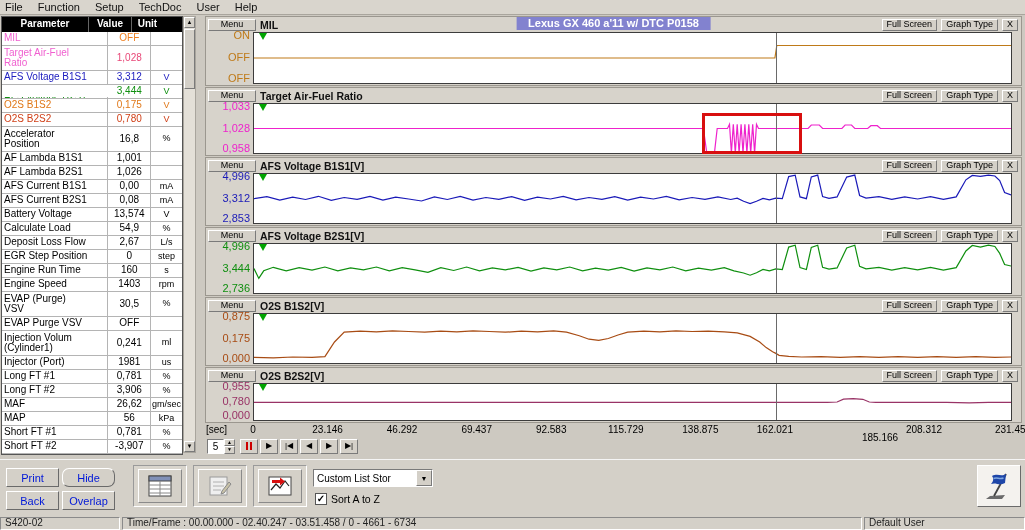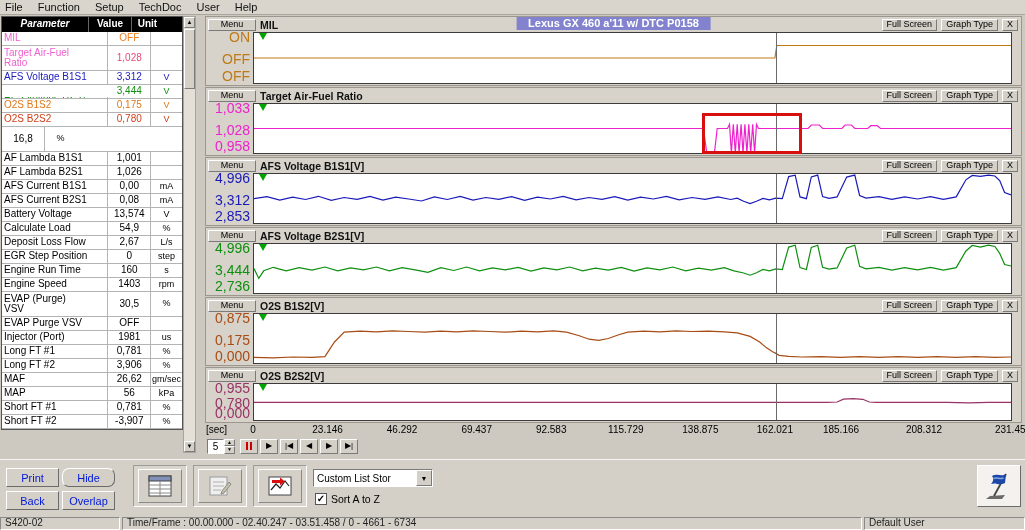--- a/index.html
+++ b/index.html
@@ -12,38 +12,38 @@
 
 .param-table{position:absolute;left:1px;top:16px;width:182px;background:#fff;border:1px solid #555;font-size:10px;}
 .thead{display:flex;background:#000;color:#fff;font-weight:bold;height:15px;line-height:14px;}
 .th{border-right:1px solid #666;text-align:center;}
 .trow{display:flex;height:14px;border-bottom:1px solid #b4b4b4;background:#fff;}
 .trow.tall{height:25px;}
 .tcell{border-right:1px solid #b4b4b4;overflow:hidden;line-height:1.05;display:flex;align-items:center;color:#000;}
 .tcell.param{width:107px;padding-left:2px;white-space:pre-line;}
 .tcell.value{width:43px;justify-content:center;text-align:center;}
 .tcell.unit{width:31px;justify-content:center;border-right:none;font-size:9px;text-align:center;}
-.th.c-param{width:87px;font-style:italic;}.th.c-value{width:43px;}.th.c-unit{width:31px;border-right:none;}
+.th.c-param{width:87px;}.th.c-value{width:43px;}.th.c-unit{width:31px;border-right:none;}
 
 .vscroll{position:absolute;left:183px;top:16px;width:13px;height:437px;background:#e4e0d8;border:1px solid #a9a59d;}
 .sb-btn{position:absolute;left:0;width:11px;height:11px;font-size:6px;line-height:9px;text-align:center;background:#d4d0c8;border:1px solid;border-color:#fff #7a7a7a #7a7a7a #fff;padding:0;}
 .sb-up{top:0;}.sb-down{bottom:0;}
 .sb-thumb{position:absolute;left:0;top:12px;width:11px;height:60px;background:#d4d0c8;border:1px solid;border-color:#fff #7a7a7a #7a7a7a #fff;}
 
 .right-pane{position:absolute;left:205px;top:16px;width:817px;}
 .strip{position:relative;border:1px solid #9b978f;background:#d7d3cb;margin-bottom:1px;}
 .strip-header{position:relative;display:flex;align-items:center;height:14px;padding:1px 3px 0 2px;gap:4px;}
 .mini-btn{font-size:9px;height:12px;line-height:9px;padding:0 4px;background:#d4d0c8;border:1px solid;border-color:#fff #7a7a7a #7a7a7a #fff;color:#000;}
 .menu-btn{width:48px;}
 .close-btn{width:16px;padding:0;}
 .strip-title{font-size:10.5px;font-weight:bold;color:#111;white-space:nowrap;}
 .overlay-title{position:absolute;left:50%;transform:translateX(-50%);top:0;background:#8282cf;color:#fff;font-weight:bold;font-size:11px;padding:0 12px;height:13px;line-height:13px;white-space:nowrap;}
 .flex-sp{flex:1;}
 .strip-body{display:flex;padding-top:1px;}
-.ylabels{width:47px;position:relative;font-size:14px;text-align:right;text-decoration:underline;}
+.ylabels{width:47px;position:relative;font-size:11px;text-align:right;text-decoration:underline;}
 .ylab{position:absolute;right:3px;white-space:nowrap;}
 .ylab.top{top:-3px;}.ylab.mid{top:50%;margin-top:-6px;}.ylab.bot{bottom:-2px;}
 .plot{position:relative;background:#fff;border:1px solid #3c3c3c;box-sizing:content-box;}
 .plot svg{position:absolute;left:0;top:0;}
 .marker{position:absolute;left:5px;top:0;width:0;height:0;border-left:4px solid transparent;border-right:4px solid transparent;border-top:7px solid #00a400;}
 .cursor{position:absolute;top:0;bottom:0;width:1px;background:#6a6a6a;}
 .hl-box{position:absolute;top:9px;bottom:-1px;border:3px solid #d80f0f;}
 
 .axis{position:relative;height:13px;font-size:10px;color:#000;}
 .axis-label{position:absolute;left:1px;top:0;}
@@ -121,20 +121,22 @@
           <div class="tcell param" style="color: rgb(224, 120, 24);">O2S B1S2</div>
           <div class="tcell value" style="color: rgb(224, 120, 24);">0,175</div>
           <div class="tcell unit" style="color: rgb(224, 120, 24);">V</div>
         </div>
         <div class="trow">
           <div class="tcell param" style="color: rgb(208, 64, 24);">O2S B2S2</div>
           <div class="tcell value" style="color: rgb(208, 64, 24);">0,780</div>
           <div class="tcell unit" style="color: rgb(208, 64, 24);">V</div>
         </div>
         <div class="trow tall">
+          <div class="tcell param">Accelerator
+Position</div>
           <div class="tcell value">16,8</div>
           <div class="tcell unit">%</div>
         </div>
         <div class="trow">
           <div class="tcell param">AF Lambda B1S1</div>
           <div class="tcell value">1,001</div>
           <div class="tcell unit"></div>
         </div>
         <div class="trow">
           <div class="tcell param">AF Lambda B2S1</div>
@@ -184,20 +186,26 @@
         <div class="trow tall">
           <div class="tcell param">EVAP (Purge)
 VSV</div>
           <div class="tcell value">30,5</div>
           <div class="tcell unit">%</div>
         </div>
         <div class="trow">
           <div class="tcell param">EVAP Purge VSV</div>
           <div class="tcell value">OFF</div>
           <div class="tcell unit"></div>
+        </div>
+        <div class="trow tall">
+          <div class="tcell param">Injection Volum
+(Cylinder1)</div>
+          <div class="tcell value">0,241</div>
+          <div class="tcell unit">ml</div>
         </div>
         <div class="trow">
           <div class="tcell param">Injector (Port)</div>
           <div class="tcell value">1981</div>
           <div class="tcell unit">us</div>
         </div>
         <div class="trow">
           <div class="tcell param">Long FT #1</div>
           <div class="tcell value">0,781</div>
           <div class="tcell unit">%</div>
@@ -389,21 +397,21 @@
       <span class="axis-label">[sec]</span>
       <div class="axis-ticks">
           <span class="tick" style="left: 0px;">0</span>
           <span class="tick" style="left: 74.6px;">23.146</span>
           <span class="tick" style="left: 149.1px;">46.292</span>
           <span class="tick" style="left: 223.7px;">69.437</span>
           <span class="tick" style="left: 298.2px;">92.583</span>
           <span class="tick" style="left: 372.8px;">115.729</span>
           <span class="tick" style="left: 447.4px;">138.875</span>
           <span class="tick" style="left: 521.9px;">162.021</span>
-          <span class="tick" style="left: 588px;">185.166</span>
+          <span class="tick" style="left: 627px; margin-top: 8px;">185.166</span>
           <span class="tick" style="left: 671px;">208.312</span>
           <span class="tick" style="left: 760px;">231.458</span>
         </div>
     </div>
     <div class="playback">
       <div class="spinner">
         <div class="spin-val">5</div>
         <div class="spin-arrows">
           <button>▲</button>
           <button>▼</button>

